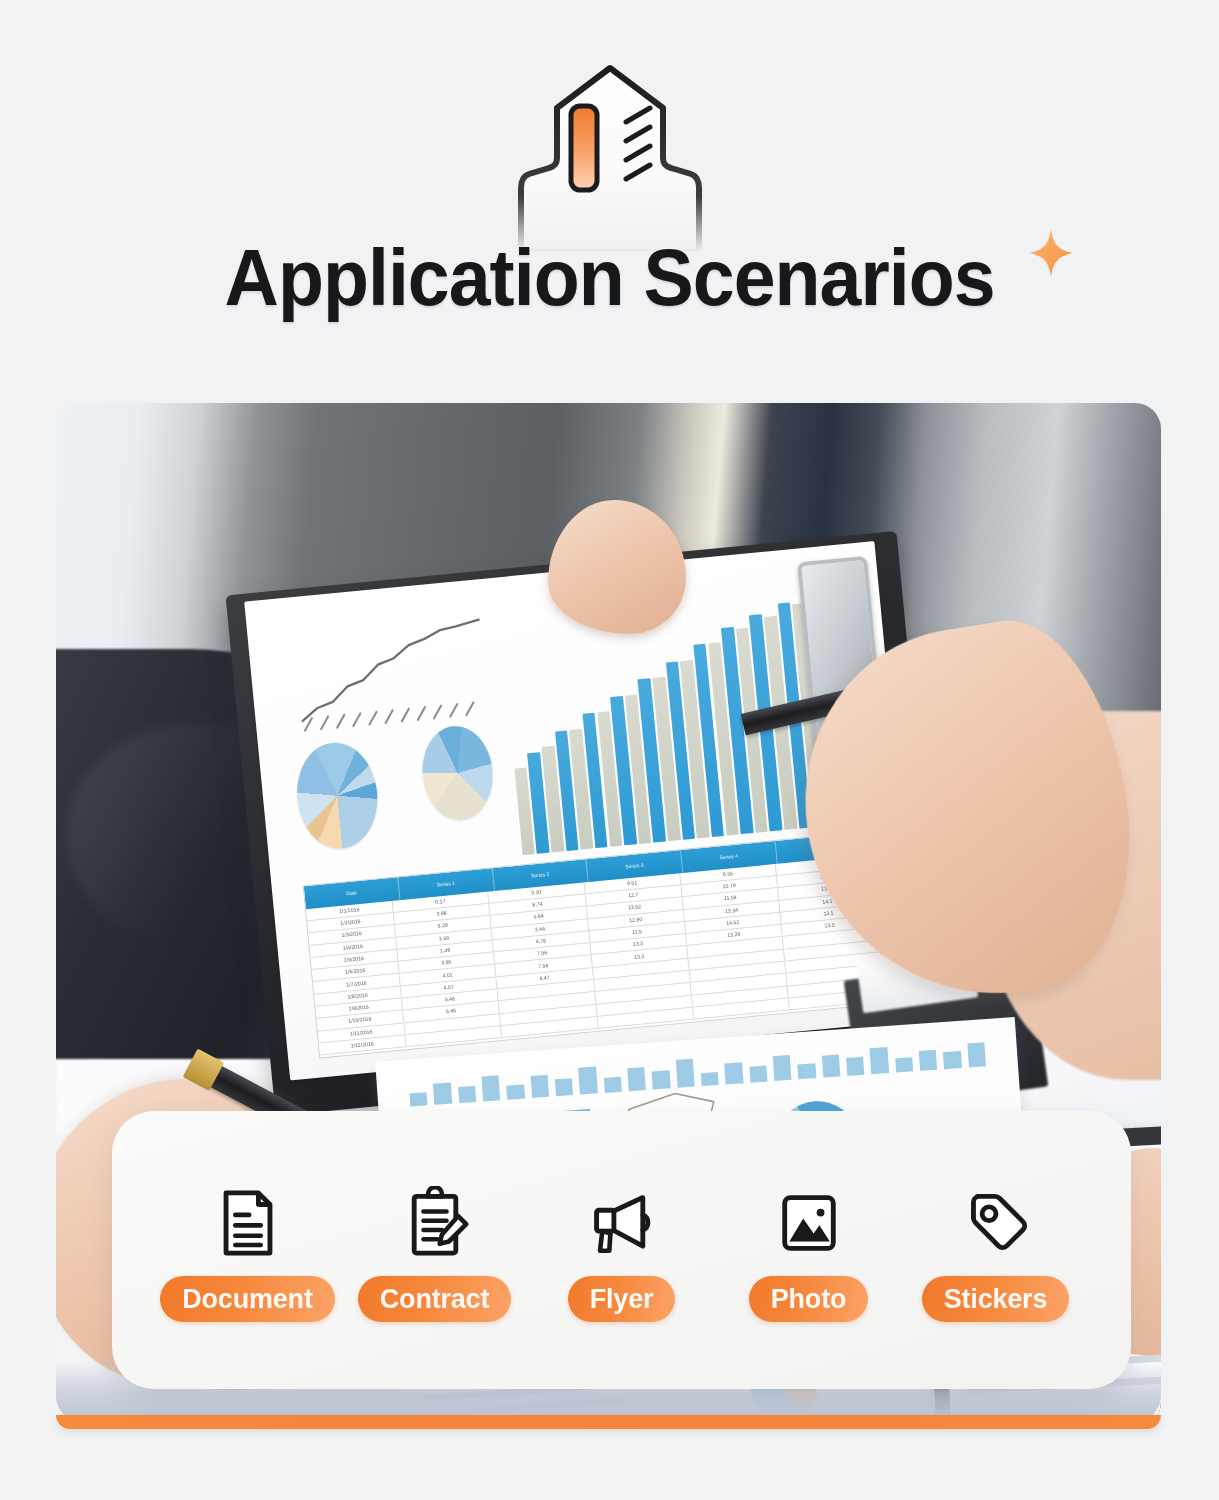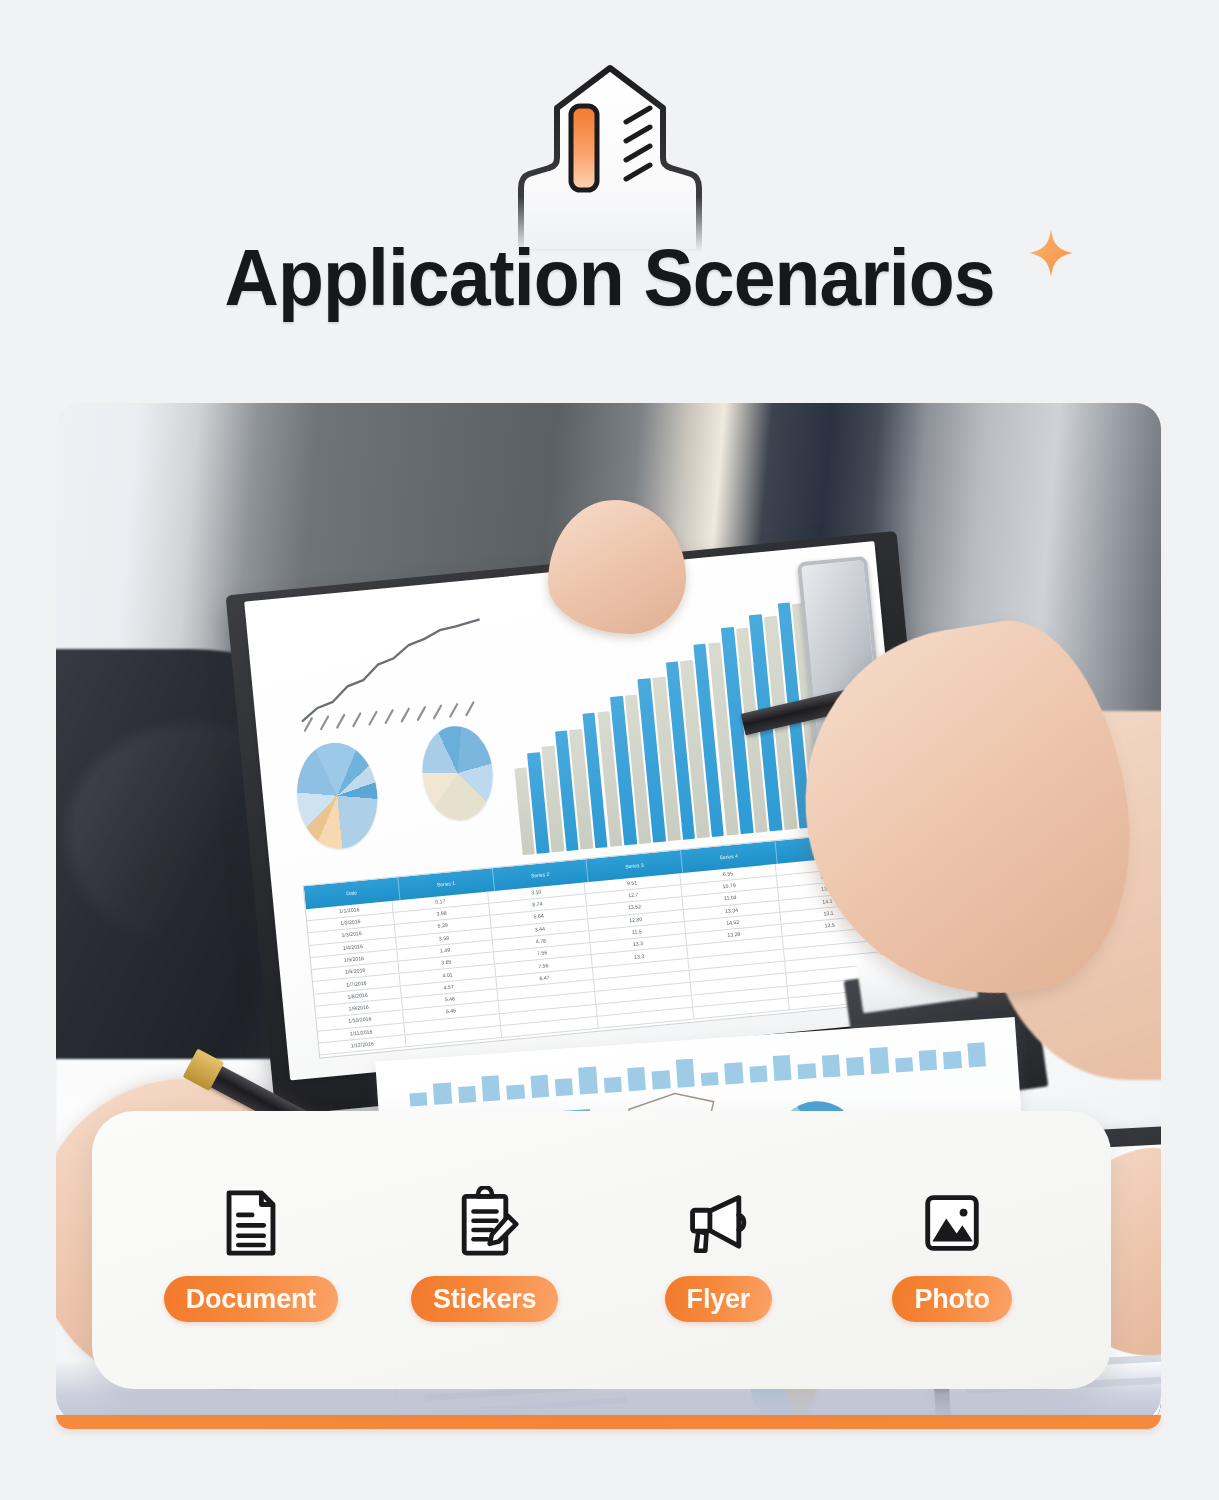--- a/index.html
+++ b/index.html
@@ -402,21 +402,21 @@
   .binder::before {
     content:""; position:absolute; left:8%; top:-14%;
     width:62%; height:40%;
     background: linear-gradient(180deg,#ffffff,#e8ebee);
     border-radius:2px;
   }
 
   
   .cat-card {
     position: absolute;
-    left: 92px;
+    left: 112px;
     top: 1111px;
     width: 1019px;
     height: 278px;
     background: linear-gradient(165deg,#fbfbfa 0%, #f7f7f6 45%, #f2f2f1 100%);
     border-radius: 42px;
     box-shadow: 0 10px 26px rgba(80,85,95,0.13);
   }
   .cat-row {
     position: absolute;
     left: 0; top: 0;
@@ -840,21 +840,21 @@
             <path d="M26 9 v-2 a6 6 0 0 1 12 0 v2 Z" stroke="#19191b" stroke-width="4" stroke-linejoin="round" fill="#fff"></path>
             <g stroke="#19191b" stroke-width="3.8" stroke-linecap="round">
               <line x1="22" y1="22" x2="42" y2="22"></line>
               <line x1="22" y1="30" x2="42" y2="30"></line>
               <line x1="22" y1="38" x2="38" y2="38"></line>
               <line x1="22" y1="46" x2="34" y2="46"></line>
             </g>
             <path d="M52 26 L59 33 L44 48 L36 50 L38 42 Z" stroke="#19191b" stroke-width="4" stroke-linejoin="round" fill="#fff"></path>
           </svg>
         </span>
-        <span class="cat-pill">Stickers</span>
+        <span class="cat-pill">Contract</span>
       </div>
 
       <div class="cat-item">
         <span class="cat-icon">
           <svg viewBox="0 0 64 64" fill="none" xmlns="http://www.w3.org/2000/svg">
             <path d="M50 10 L24 22 v16 L50 52 Z" stroke="#19191b" stroke-width="4.2" stroke-linejoin="round" fill="#fff"></path>
             <rect x="10" y="21" width="15" height="18" rx="2" stroke="#19191b" stroke-width="4.2" fill="#fff"></rect>
             <path d="M50 25 a7 7 0 0 1 0 13" stroke="#19191b" stroke-width="4.2" fill="none" stroke-linecap="round"></path>
             <path d="M15 39 L13 56 h8 l1 -15 Z" stroke="#19191b" stroke-width="4" stroke-linejoin="round" fill="#fff"></path>
           </svg>
@@ -866,17 +866,27 @@
         <span class="cat-icon">
           <svg viewBox="0 0 64 64" fill="none" xmlns="http://www.w3.org/2000/svg">
             <rect x="11" y="10" width="42" height="44" rx="5" stroke="#19191b" stroke-width="4.2" fill="#fff"></rect>
             <circle cx="42" cy="23" r="3.4" fill="#19191b"></circle>
             <path d="M15 48 L27 28 L36 41 L41 34 L50 48 Z" fill="#19191b"></path>
           </svg>
         </span>
         <span class="cat-pill">Photo</span>
       </div>
 
+      <div class="cat-item">
+        <span class="cat-icon">
+          <svg viewBox="0 0 64 64" fill="none" xmlns="http://www.w3.org/2000/svg">
+            <path d="M16 9 h15 a6 6 0 0 1 4.3 1.8 l20 20 a5 5 0 0 1 0 7 l-14 14 a5 5 0 0 1 -7 0 l-20 -20
+                     a6 6 0 0 1 -1.8 -4.3 V14 a5 5 0 0 1 5 -5 Z" stroke="#19191b" stroke-width="4.2" stroke-linejoin="round" fill="#fff"></path>
+            <circle cx="26" cy="24" r="6" stroke="#19191b" stroke-width="4.2" fill="#fff"></circle>
+          </svg>
+        </span>
+        <span class="cat-pill">Stickers</span>
+      </div>
 
     </div>
   </div>
 
 </div>
 
 </body></html>

